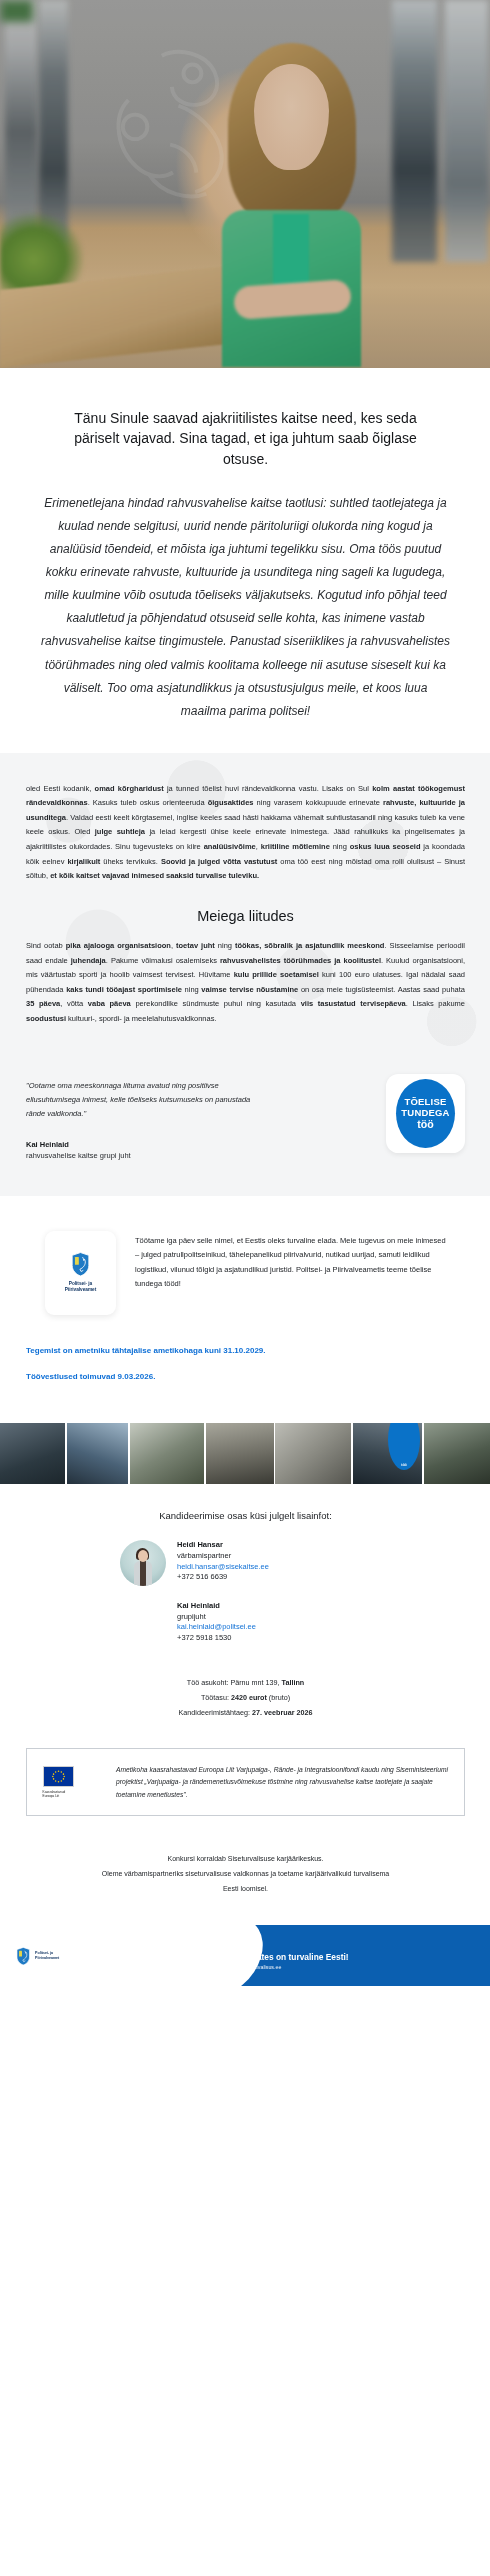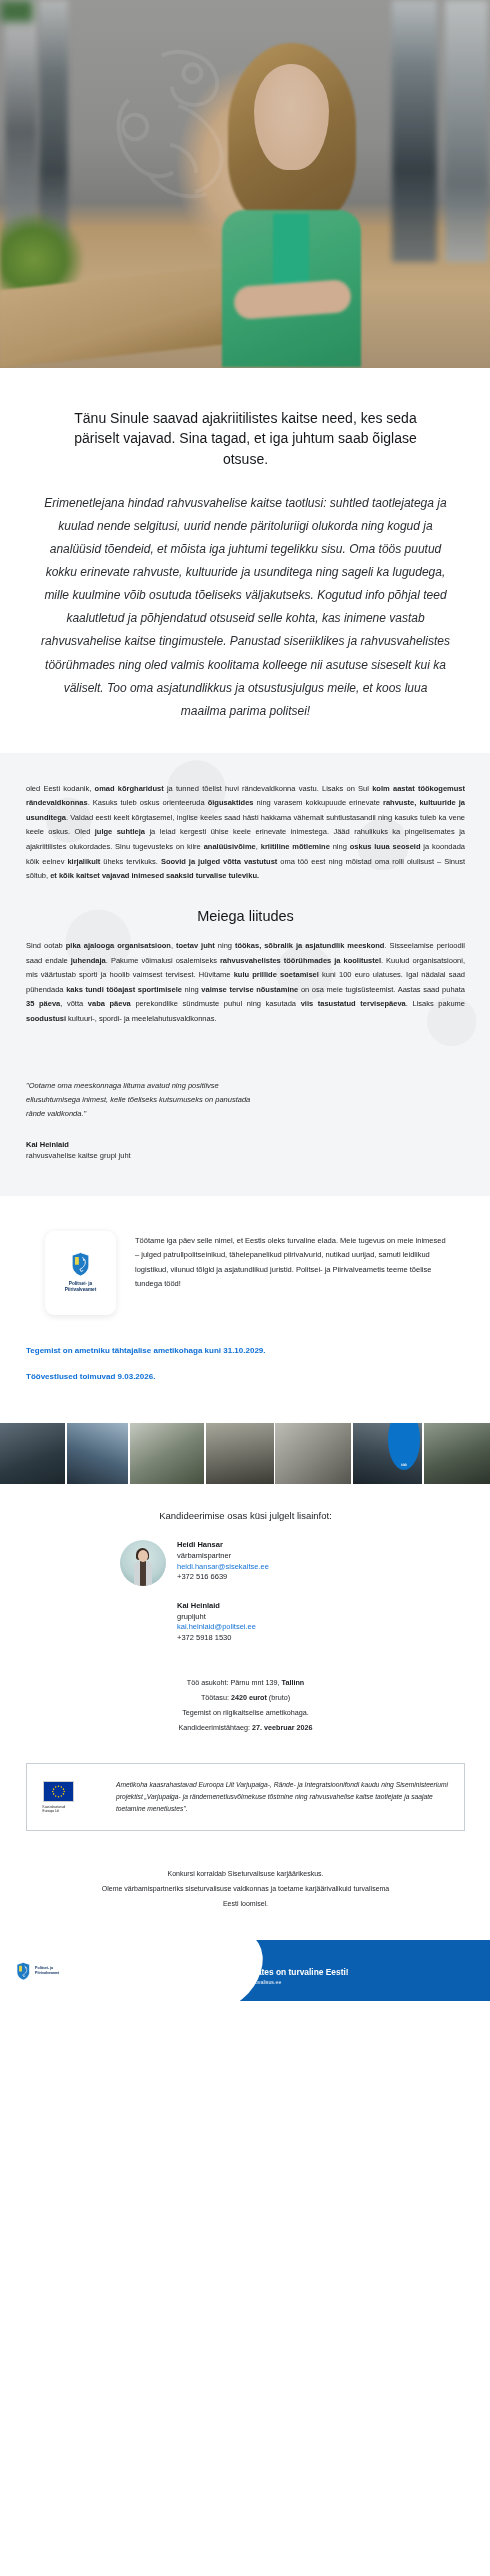--- a/index.html
+++ b/index.html
@@ -376,20 +376,27 @@
     <p class="just-body"><span>Sind ootab </span><b>pika ajalooga organisatsioon</b><span>, </span><b>toetav juht</b><span> ning </span><b>töökas, sõbralik ja asjatundlik meeskond</b><span>. Sisseelamise perioodil saad endale </span><b>juhendaja</b><span>. Pakume võimalusi osalemiseks </span><b>rahvusvahelistes töörühmades ja koolitustel</b><span>. Kuulud organisatsiooni, mis väärtustab sporti ja hoolib vaimsest tervisest. Hüvitame </span><b>kulu prillide soetamisel</b><span> kuni 100 euro ulatuses. Igal nädalal saad pühendada </span><b>kaks tundi tööajast sportimisele</b><span> ning </span><b>vaimse tervise nõustamine</b><span> on osa meie tugisüsteemist. Aastas saad puhata </span><b>35 päeva</b><span>, võtta </span><b>vaba päeva</b><span> perekondlike sündmuste puhul ning kasutada </span><b>viis tasustatud tervisepäeva</b><span>. Lisaks pakume </span><b>soodustusi</b><span> kultuuri-, spordi- ja meelelahutusvaldkonnas.</span></p>
   </div>
 </div>
 
 <div class="quote-wrap">
   <div class="quote-col">
     <div class="quote-text">"Ootame oma meeskonnaga liituma avatud ning positiivse ellusuhtumisega inimest, kelle tõeliseks kutsumuseks on panustada rände valdkonda."</div>
     <div class="quote-name">Kai Heinlaid</div>
     <div class="quote-role">rahvusvahelise kaitse grupi juht</div>
   </div>
+  <div class="badge-card">
+    <div class="badge-oval">
+      <span class="badge-l1">TÕELISE</span>
+      <span class="badge-l2">TUNDEGA</span>
+      <span class="badge-l3">töö</span>
+    </div>
+  </div>
 </div>
 
 <div class="agency">
   <div class="agency-card">
     <svg class="shield" viewBox="0 0 34 44">
       <path d="M17 1 L32 6 L32 24 C32 34 24 41 17 43 C10 41 2 34 2 24 L2 6 Z" fill="#1f7ac4" stroke="#ffffff" stroke-width="1.6"></path>
       <rect x="7" y="9" width="7" height="14" rx="1" fill="#e4d44a"></rect>
       <path d="M20 10 C26 12 27 19 24 24 C22 28 18 30 16 31 L18 35 L22 33" fill="none" stroke="#ffffff" stroke-width="1.5"></path>
       <circle cx="23" cy="14" r="1.6" fill="#ffffff"></circle>
     </svg>
@@ -444,21 +451,20 @@
   </div>
 </div>
 
 <div class="facts">
   <div>
     <span>Töö asukoht: Pärnu mnt 139, </span><b>Tallinn</b>
   </div>
   <div>
     <span>Töötasu: </span><b>2420 eurot</b><span> (bruto)</span>
   </div>
-  <div>Tegemist on riigikaitselise ametikohaga.</div>
   <div>
     <span>Kandideerimistähtaeg: </span><b>27. veebruar 2026</b>
   </div>
 </div>
 
 <div class="eu-wrap">
   <div class="eu-box">
     <div class="eu-flag">
       <svg class="flagbox" viewBox="0 0 60 40">
         <rect width="60" height="40" fill="#003399"></rect>

